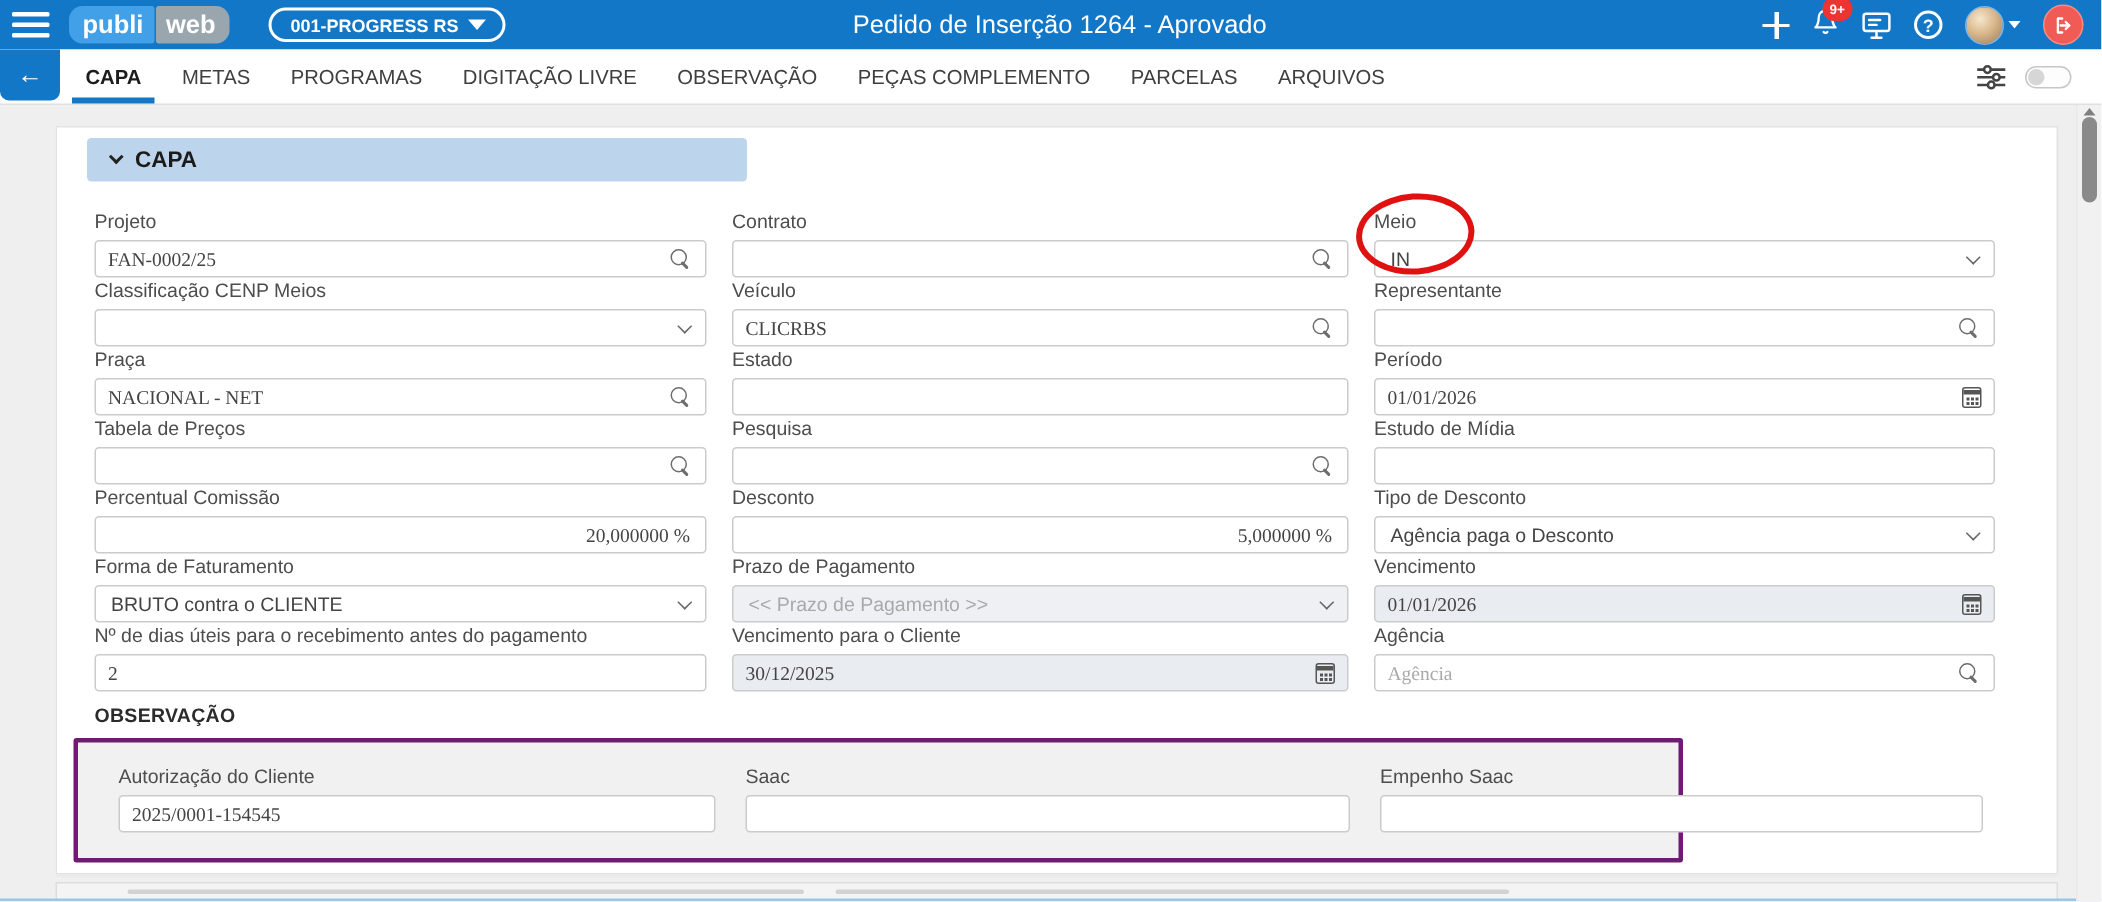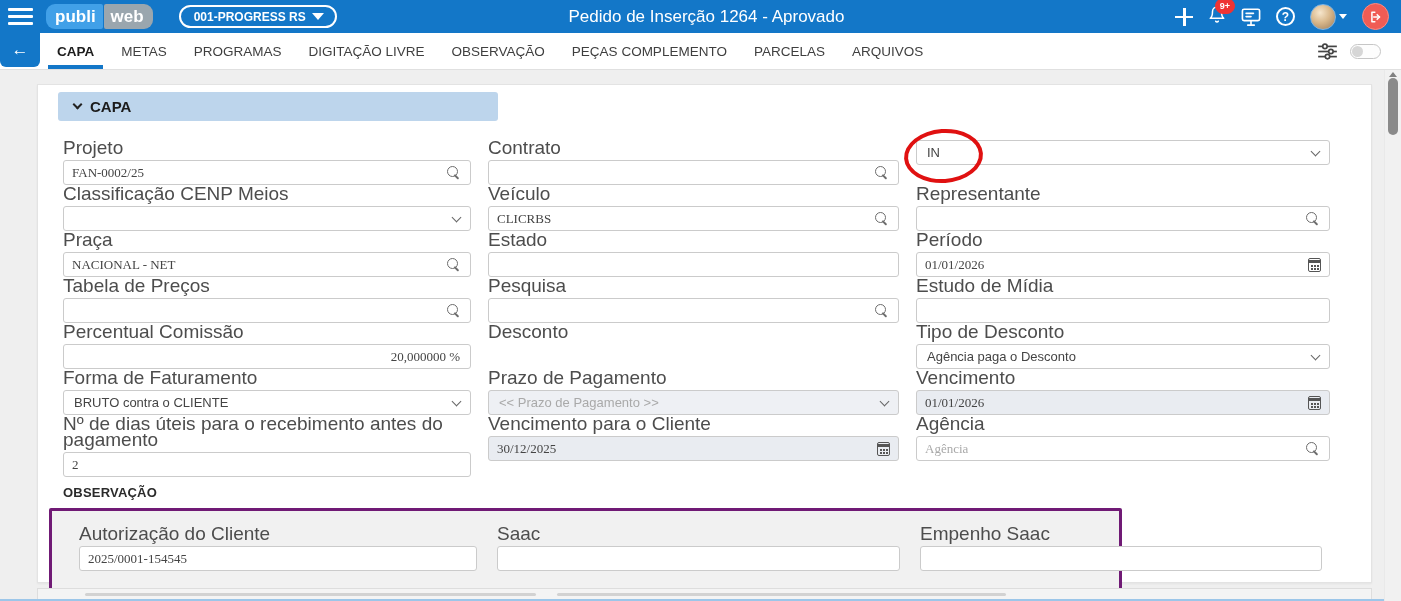--- a/index.html
+++ b/index.html
@@ -38,21 +38,21 @@
   .toggle { width:31px; height:15px; border:1px solid #c6c6c6; border-radius:8px; background:#fdfdfd; position:relative; cursor:pointer; }
   .toggle .knob { position:absolute; left:1px; top:1px; width:11px; height:11px; border-radius:50%; background:#d6d6d6; }
 
   
   .content { position:relative; height:531px; background:#efefef; overflow:hidden; }
   .card { position:absolute; left:37px; top:14px; width:1335px; height:499px; background:#fff; border:1px solid #e3e3e3; box-shadow:0 1px 2px rgba(0,0,0,.05); padding:7px 0 0 20px; }
   .section-bar { width:440px; height:29px; background:#bdd5ec; border-radius:3px; display:flex; align-items:center; gap:9px; padding-left:16px; font-size:15px; font-weight:bold; color:#1b1b1b; cursor:pointer; }
   .chev-dark { width:7px; height:7px; border-right:2px solid #222; border-bottom:2px solid #222; transform:rotate(45deg); margin-top:-4px; }
 
   .form-grid { margin:19px 0 0 5px; display:grid; grid-template-columns:408px 411px 414px; column-gap:17px; row-gap:1px; }
-  .field label { display:block; font-size:19px; color:#4d4d4d; line-height:16px; margin-bottom:4px; }
+  .field label { display:block; font-size:13px; color:#4d4d4d; line-height:16px; margin-bottom:4px; }
   .control { position:relative; height:25px; border:1px solid #cbcbcb; border-radius:3px; background:#fff; display:flex; align-items:center; }
   .control input { border:none; outline:none; background:transparent; width:100%; height:100%; padding:0 8px; font-size:13px; color:#444; font-family:Liberation Serif, serif; }
   .control input::placeholder { color:#a9a9a9; }
   .control.with-icon input { padding-right:30px; }
   .control.right input { text-align:right; padding-right:10px; }
   .control.disabled { background:#e9ecf1; }
   .control.select { padding:0 10px; justify-content:space-between; cursor:pointer; }
   .control.select.dim { background:#eef0f4; }
   .select-value { font-size:13px; color:#444; }
   .select-value.ph { color:#a9a9a9; }
@@ -179,20 +179,21 @@
         </div>
       </div>
       <div class="field">
         <label>Contrato</label>
         <div class="control with-icon">
           <input value="" style="">
           <span class="icon-search"></span>
         </div>
       </div>
       <div class="field">
+        <label>Meio</label>
         <div class="control select">
           <span class="select-value">IN</span>
           <span class="icon-chevron"></span>
         </div>
       </div>
 
       <div class="field">
         <label>Classificação CENP Meios</label>
         <div class="control select">
           <span class="select-value"></span>
@@ -257,20 +258,23 @@
       </div>
 
       <div class="field">
         <label>Percentual Comissão</label>
         <div class="control right">
           <input value="20,000000 %" style="">
         </div>
       </div>
       <div class="field">
         <label>Desconto</label>
+        <div class="control right">
+          <input value="5,000000 %" style="">
+        </div>
       </div>
       <div class="field">
         <label>Tipo de Desconto</label>
         <div class="control select">
           <span class="select-value">Agência paga o Desconto</span>
           <span class="icon-chevron"></span>
         </div>
       </div>
 
       <div class="field">

